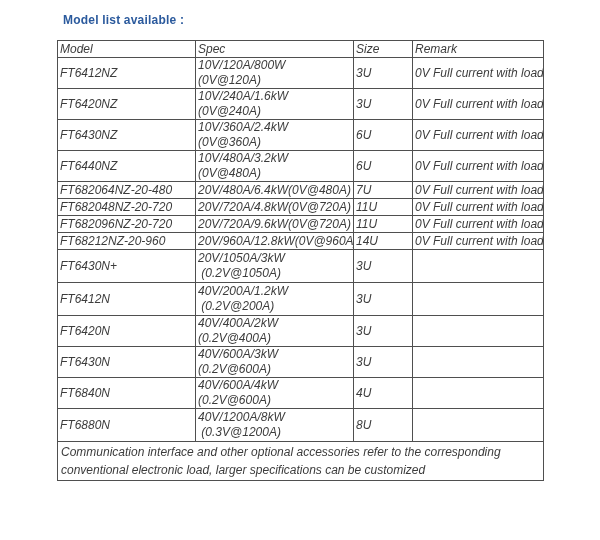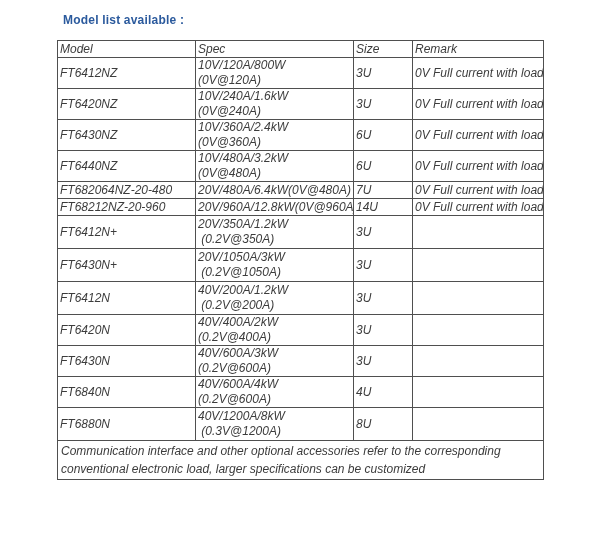--- a/index.html
+++ b/index.html
@@ -85,31 +85,36 @@
           <td>6U</td>
           <td>0V Full current with load</td>
         </tr>
         <tr>
           <td>FT682064NZ-20-480</td>
           <td class="spec">20V/480A/6.4kW(0V@480A)</td>
           <td>7U</td>
           <td>0V Full current with load</td>
         </tr>
         <tr>
+          <td>FT682048NZ-20-720</td>
+          <td class="spec">20V/720A/4.8kW(0V@720A)</td>
+          <td>11U</td>
+          <td>0V Full current with load</td>
+        </tr>
+        <tr>
+          <td>FT682096NZ-20-720</td>
+          <td class="spec">20V/720A/9.6kW(0V@720A)</td>
+          <td>11U</td>
+          <td>0V Full current with load</td>
+        </tr>
+        <tr>
           <td>FT68212NZ-20-960</td>
           <td class="spec">20V/960A/12.8kW(0V@960A)</td>
           <td>14U</td>
           <td>0V Full current with load</td>
-        </tr>
-        <tr class="tall">
-          <td>FT6412N+</td>
-          <td class="spec">20V/350A/1.2kW
- (0.2V@350A)</td>
-          <td>3U</td>
-          <td></td>
         </tr>
         <tr class="tall">
           <td>FT6430N+</td>
           <td class="spec">20V/1050A/3kW
  (0.2V@1050A)</td>
           <td>3U</td>
           <td></td>
         </tr>
         <tr class="tall">
           <td>FT6412N</td>

